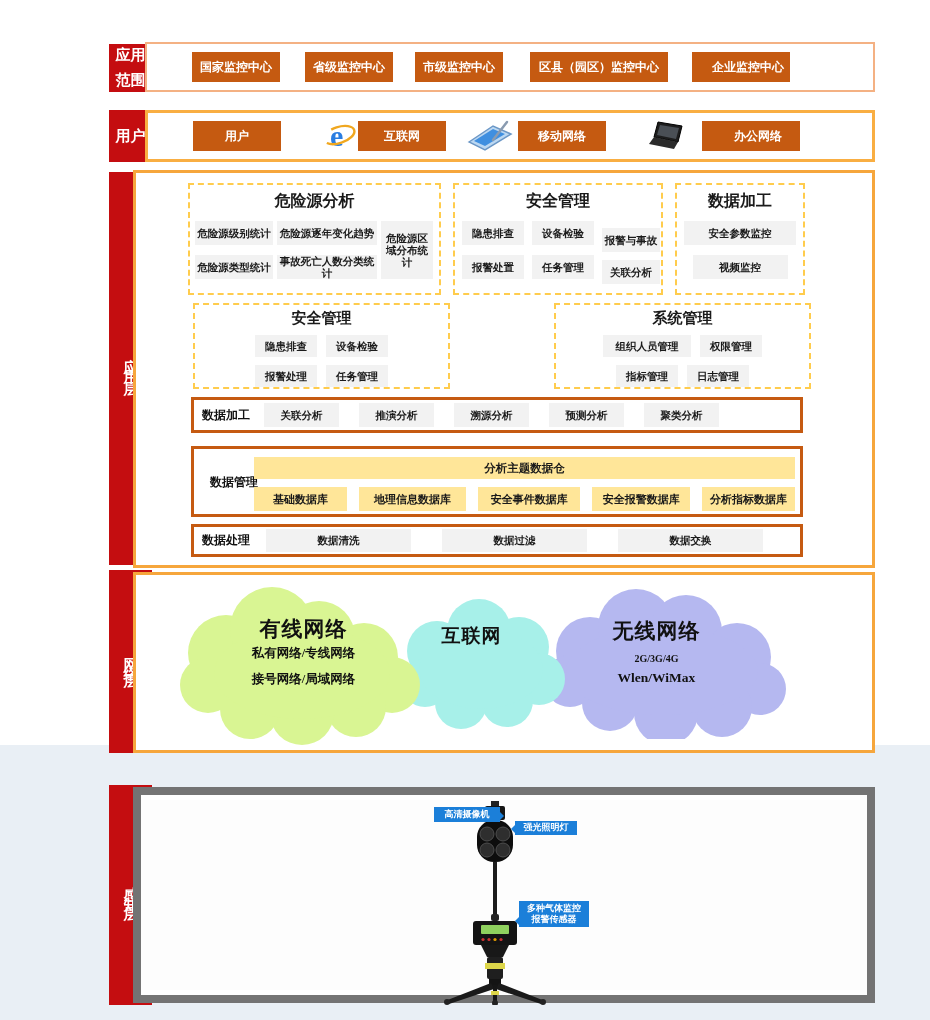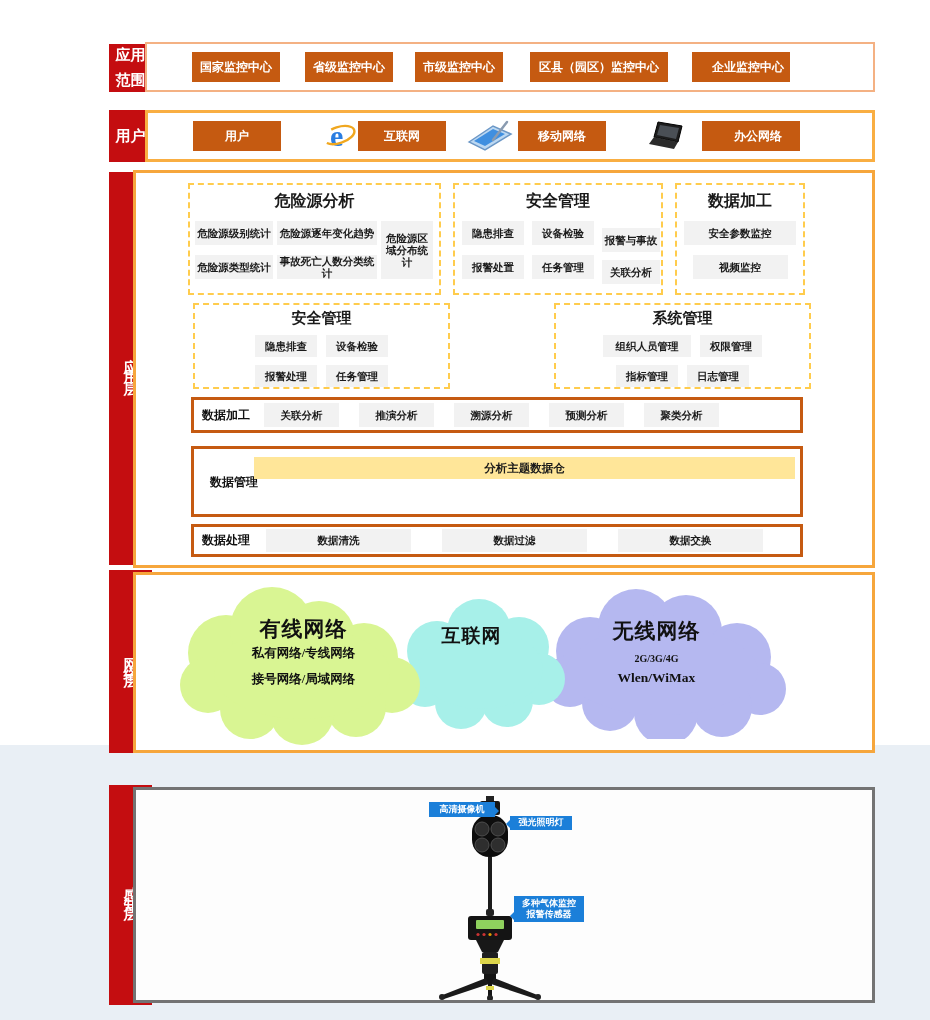--- a/index.html
+++ b/index.html
@@ -17,21 +17,21 @@
   .ls-per { letter-spacing:10px; transform:translateY(-5px); }
 
   
   .frame { position:absolute; background:#fff; }
   #scope-box { left:145px; top:42px; width:730px; height:50px; border:2px solid #f4b183;
     display:flex; align-items:center; padding-left:45px; }
   #users-box { left:145px; top:110px; width:730px; height:52px; border:3px solid #f9ae42;
     display:flex; align-items:center; padding-left:45px; }
   #app-box { left:133px; top:170px; width:742px; height:398px; border:3px solid #f6a63c; }
   #net-box { left:133px; top:572px; width:742px; height:181px; border:3px solid #f6a63c;font-family:Liberation Serif, serif; }
-  #per-box { left:133px; top:787px; width:742px; height:216px; border:3px solid #737373; background:#fdfdfd; }
+  #per-box { left:133px; top:787px; width:742px; height:216px; border:8px solid #737373; background:#fdfdfd; }
 
   .btn { background:#c55a11; color:#fff; font-size:12px; font-weight:bold; height:30px;
     display:flex; align-items:center; justify-content:center; text-align:center; flex:none; }
 
   
   .module { position:absolute; border:2px dashed #ffcc4d; background:#fff; }
   .module-title { text-align:center; font-size:16px; font-weight:bold; color:#1a1a1a; margin-top:6px; }
   .cell { background:#f2f2f2; color:#1a1a1a; font-size:10.5px; font-weight:bold;
     display:flex; align-items:center; justify-content:center; text-align:center; height:24px; line-height:1.15; flex:none; }
 
@@ -196,20 +196,27 @@
       <div class="cell w75" style="margin-left:14px;">关联分析</div>
       <div class="cell w75" style="margin-left:20px;">推演分析</div>
       <div class="cell w75" style="margin-left:20px;">溯源分析</div>
       <div class="cell w75" style="margin-left:20px;">预测分析</div>
       <div class="cell w75" style="margin-left:20px;">聚类分析</div>
     </div>
 
     <div class="bar" style="left:55px; top:273px; width:612px; height:71px; display:block; position:absolute;">
       <span class="bar-label" style="position:absolute; left:8px; top:50%; transform:translateY(-50%);">数据管理</span>
       <div class="ycell" style="position:absolute; left:60px; top:8px; right:5px; height:22px; font-size:11.5px;">分析主题数据仓</div>
+      <div style="position:absolute; left:60px; top:38px; right:5px; height:24px; display:flex; gap:12px;">
+        <div class="ycell" style="flex:1; font-size:11px;">基础数据库</div>
+        <div class="ycell" style="flex:1.15; font-size:11px;">地理信息数据库</div>
+        <div class="ycell" style="flex:1.1; font-size:11px;">安全事件数据库</div>
+        <div class="ycell" style="flex:1.05; font-size:11px;">安全报警数据库</div>
+        <div class="ycell" style="flex:1; font-size:11px;">分析指标数据库</div>
+      </div>
     </div>
 
     <div class="bar" style="left:55px; top:351px; width:612px; height:33px;">
       <span class="bar-label">数据处理</span>
       <div class="cell w145" style="margin-left:16px; height:23px;">数据清洗</div>
       <div class="cell w145" style="margin-left:31px; height:23px;">数据过滤</div>
       <div class="cell w145" style="margin-left:31px; height:23px;">数据交换</div>
     </div>
   </div>
 

